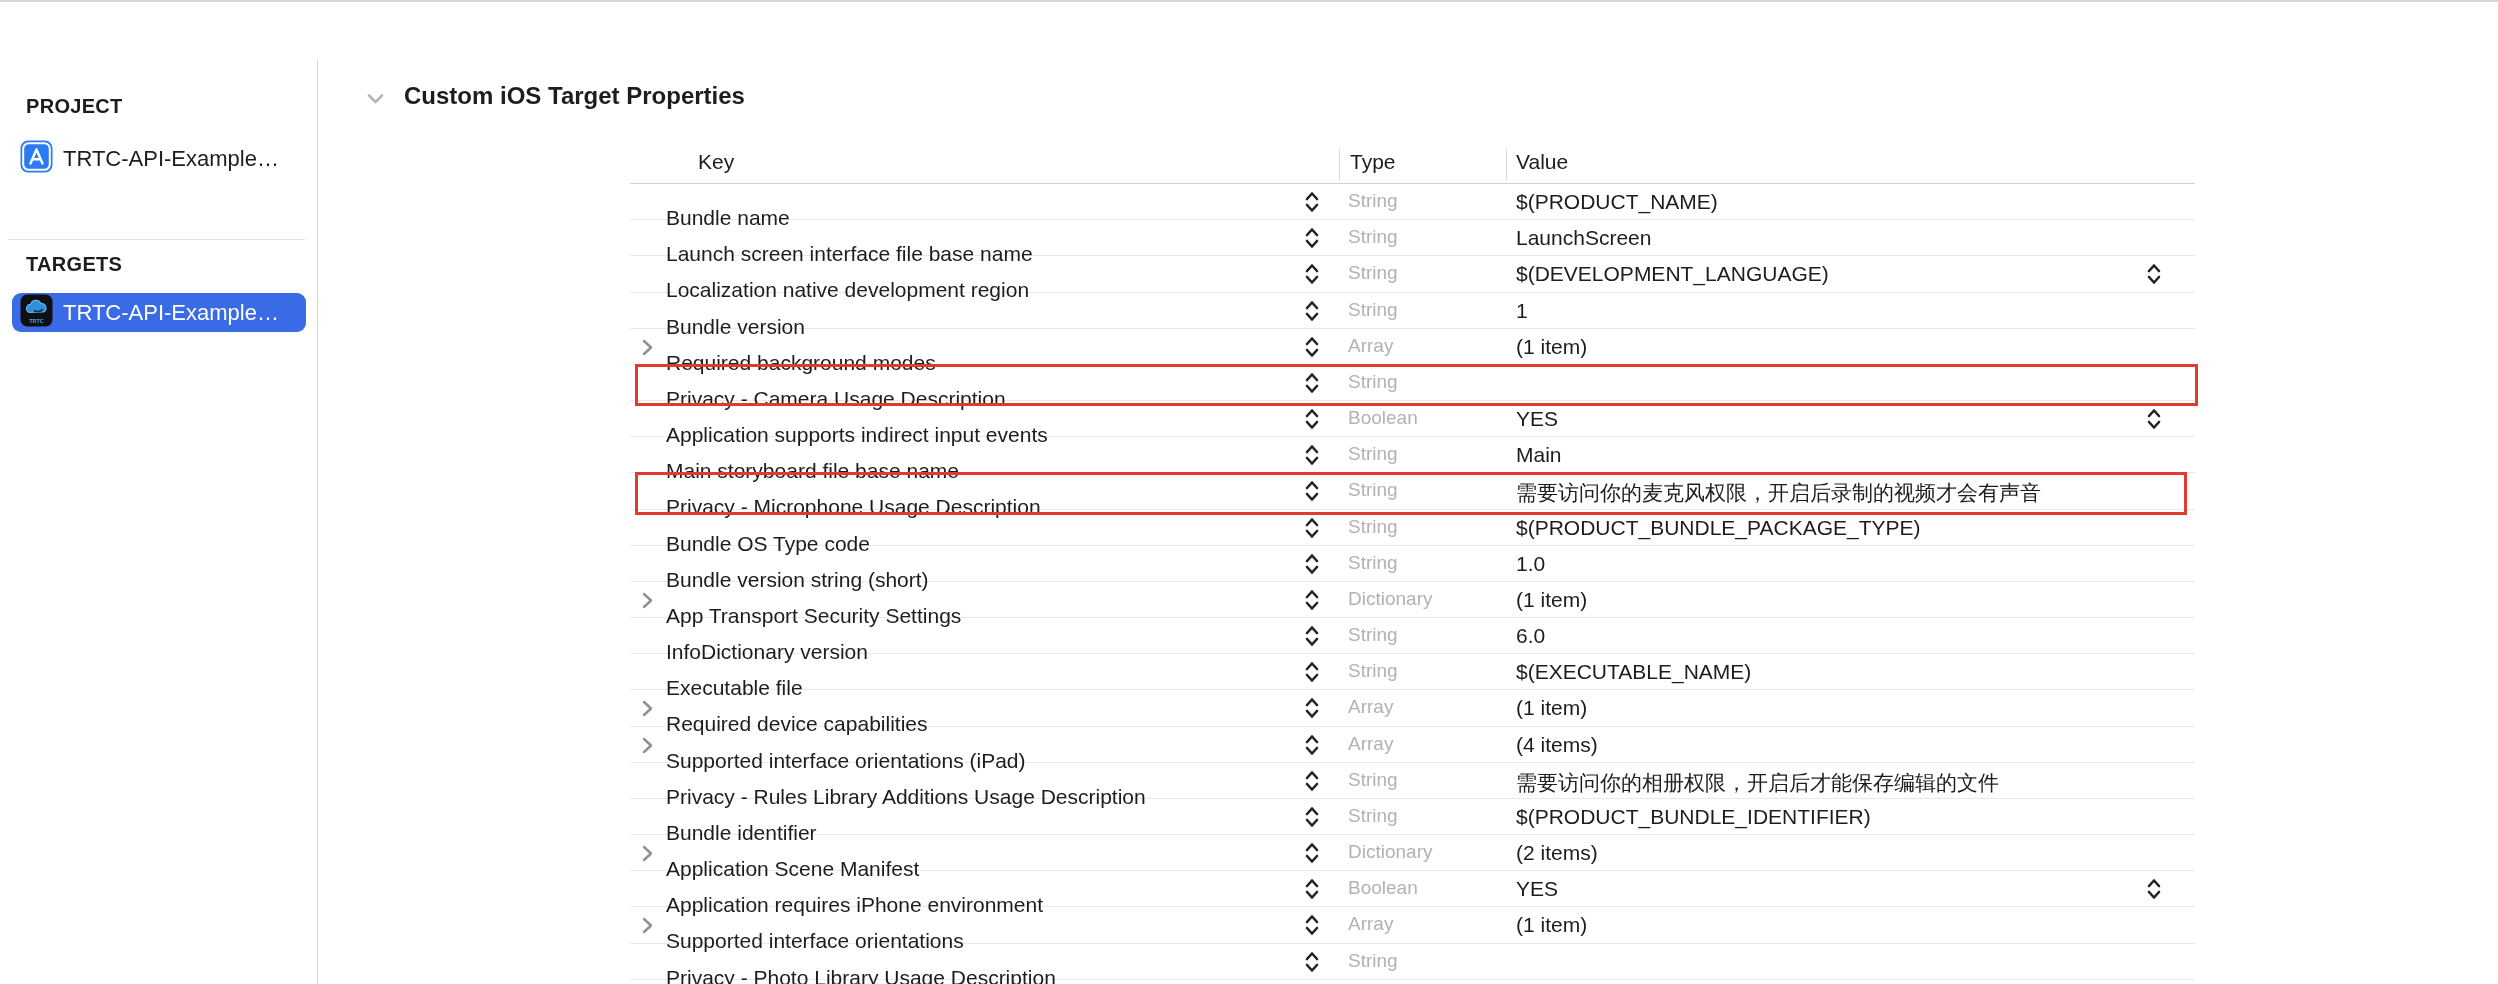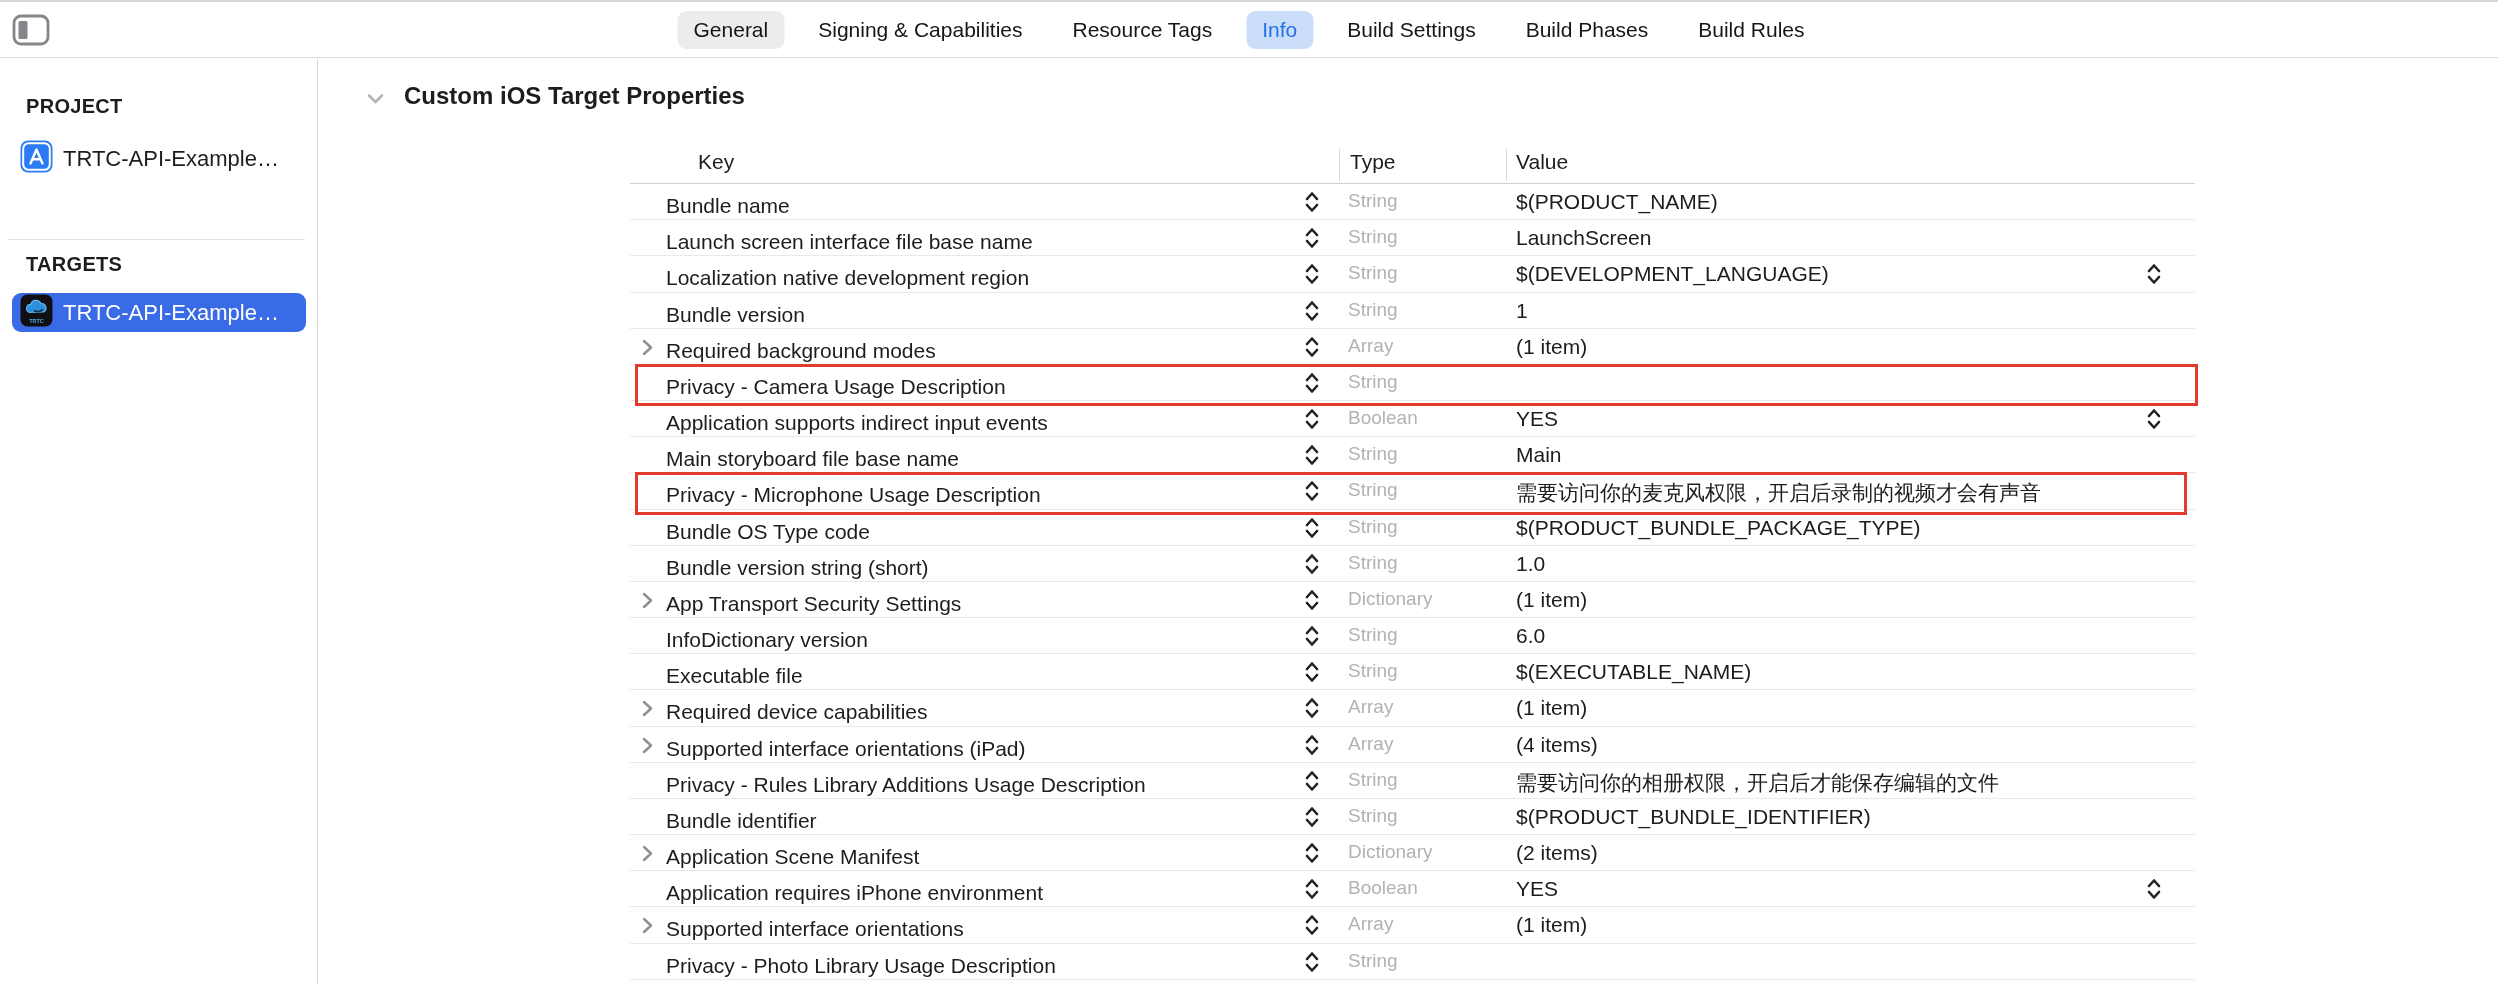--- a/index.html
+++ b/index.html
@@ -44,51 +44,34 @@
   .thead-type { left:1350px; }
   .thead-value { left:1516px; }
   .thead-vline { position:absolute; top:147px; height:32px; width:1px; background:#d9d9d9; }
   .vline-type { left:1339px; }
   .vline-value { left:1506px; }
   .thead-border { position:absolute; left:630px; top:181px; width:1565px; height:1px; background:#d2d2d2; }
 
   .rows { position:absolute; left:630px; top:182px; width:1565px; }
   .row { position:relative; width:1565px; height:36.18px; border-bottom:1px solid var(--row-divider); }
   .row .disc { position:absolute; left:10px; top:7px; }
-  .row .key { position:absolute; left:36px; top:10px; font-size:21px; white-space:nowrap; }
+  .row .key { position:absolute; left:36px; top:22px; font-size:21px; white-space:nowrap; }
   .row .kstep { position:absolute; left:672px; top:4px; cursor:pointer; }
   .row .type { position:absolute; left:718px; top:6px; font-size:19px; color:var(--type-gray); }
   .row .value { position:absolute; left:886px; top:6px; font-size:21px; white-space:nowrap; }
   .row .vstep { position:absolute; left:1514px; top:4px; cursor:pointer; }
   .row.hl::after { content:""; position:absolute; left:5px; right:-3px; top:-1px; bottom:-6px;
                    border:3px solid var(--highlight-red); z-index:5; pointer-events:none; }
   .row.hl-short::after { right:8px; }
 </style>
 </head>
 <body>
 
 <div class="screen">
 
-  <div class="toolbar">
-    <div class="sidebar-toggle">
-      <svg width="38" height="32" viewBox="0 0 38 32">
-        <rect x="2" y="2" width="34" height="28" rx="7" fill="none" stroke="#85858a" stroke-width="2.8"></rect>
-        <rect x="6.5" y="7" width="9" height="18" rx="1.5" fill="#85858a"></rect>
-      </svg>
-    </div>
-    <div class="tabbar" id="tabbar">
-        <div class="tab gray-active">General</div>
-        <div class="tab">Signing &amp; Capabilities</div>
-        <div class="tab">Resource Tags</div>
-        <div class="tab blue-active">Info</div>
-        <div class="tab">Build Settings</div>
-        <div class="tab">Build Phases</div>
-        <div class="tab">Build Rules</div>
-      </div>
-  </div>
 
   <div class="sidebar">
     <div class="side-header project">PROJECT</div>
 
     <div class="side-row project-item">
       <span class="icon">
         <svg width="33" height="33" viewBox="0 0 33 33">
           <rect x="0.5" y="0.5" width="32" height="32" rx="7.5" fill="var(--appstore-blue)"></rect>
           <rect x="3.2" y="3.2" width="26.6" height="26.6" rx="5.5" fill="none" stroke="#fff" stroke-width="2"></rect>
           <path d="M16.5 9.5 L10.5 23.5 M16.5 9.5 L22.5 23.5 M12.3 19.2 H20.7" fill="none" stroke="#fff" stroke-width="2.4" stroke-linecap="round" stroke-linejoin="round"></path>

